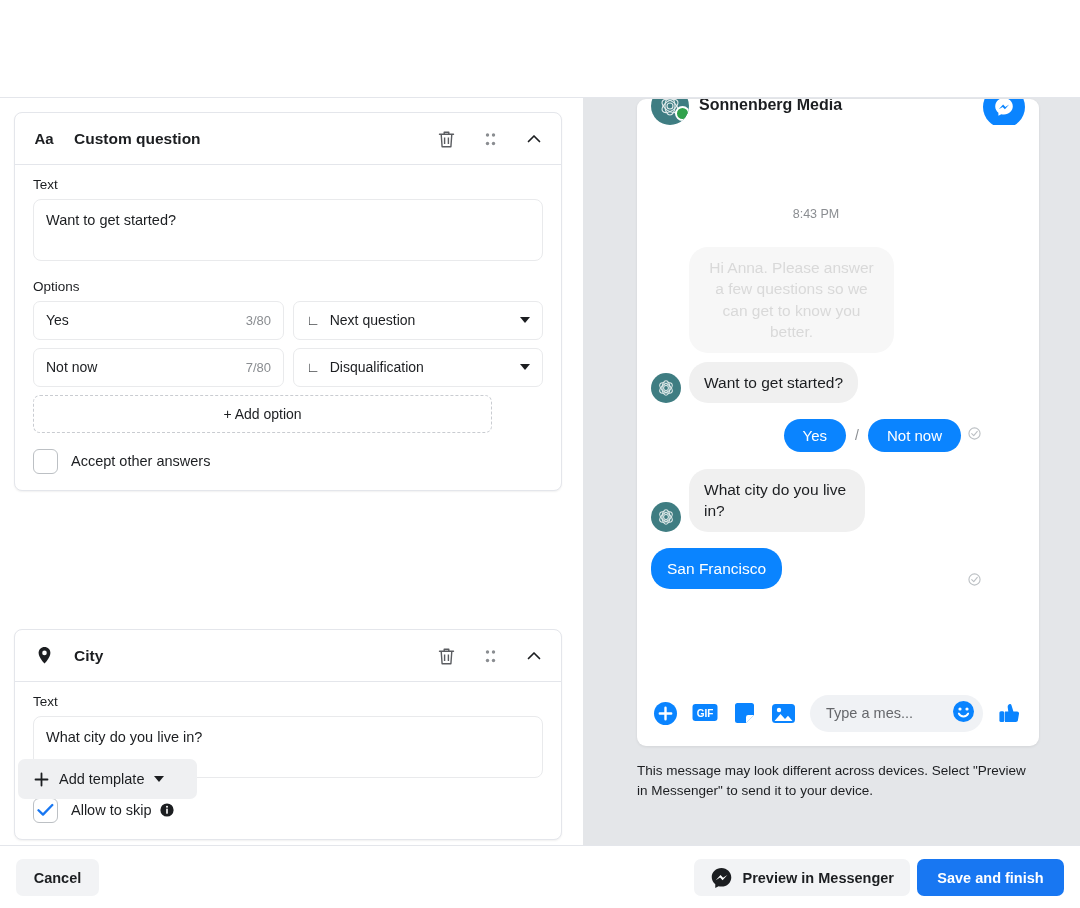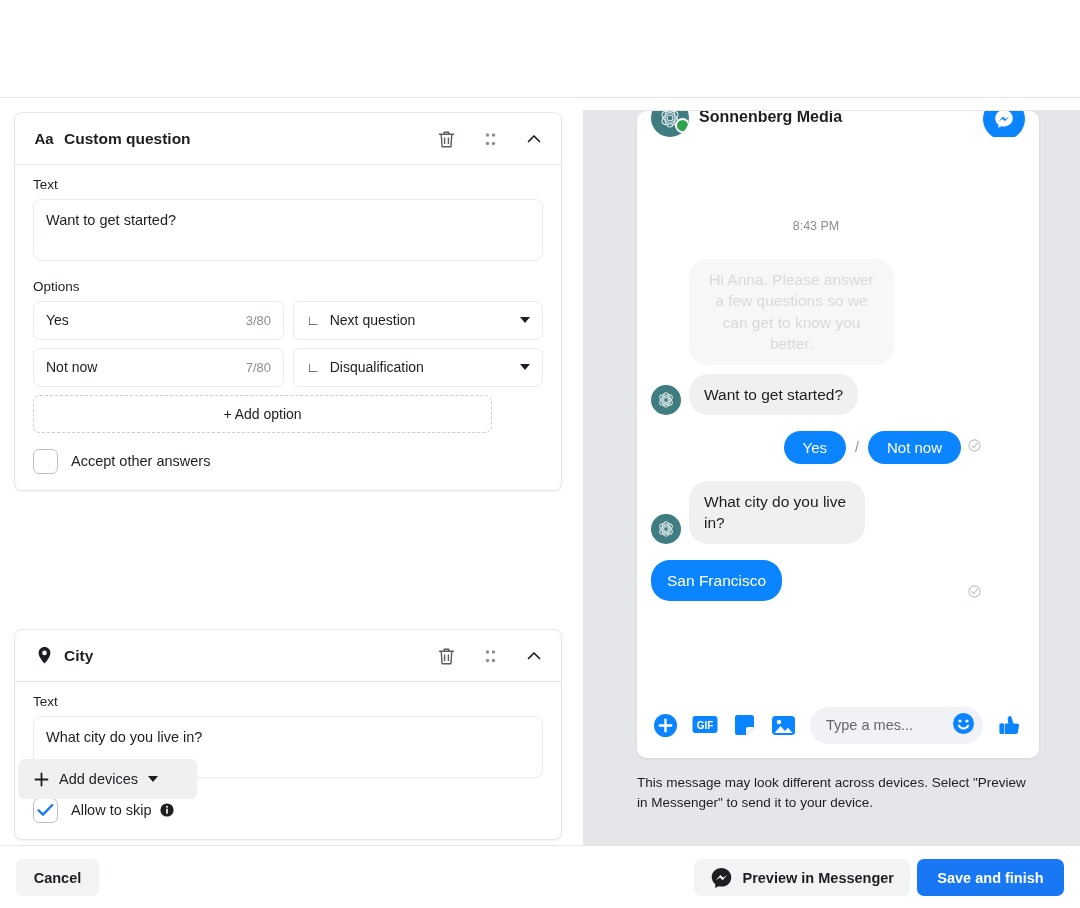--- a/index.html
+++ b/index.html
@@ -61,21 +61,21 @@
     position: absolute; left: 14px; width: 548px;
     background: #fff; border: 1px solid #e4e6eb; border-radius: 8px;
     box-shadow: 0 1px 2px rgba(0,0,0,0.06);
   }
   .qcard-head {
     position: relative; height: 52px; border-bottom: 1px solid #e4e6eb;
     display: flex; align-items: center; padding: 0 10px 0 18px;
   }
   .qcard-type-icon {
     display: flex; align-items: center; justify-content: center;
-    width: 22px; margin-right: 9px; color: #1c1e21;
+    width: 22px; margin-right: 19px; color: #1c1e21;
     font-size: 15px; font-weight: bold;
   }
   .qcard-title { font-size: 15.5px; font-weight: bold; color: #1c1e21; }
   .qcard-actions { position: absolute; right: 10px; top: 0; height: 52px; display: flex; align-items: center; gap: 10px; }
   .icon-btn {
     width: 34px; height: 34px; border-radius: 50%; border: none; background: transparent;
     display: flex; align-items: center; justify-content: center; cursor: pointer; color: #65676b;
   }
 
   .qcard-body { padding: 12px 18px 16px 18px; }
@@ -125,21 +125,21 @@
   .add-question {
     position: absolute; left: 18px; width: 179px; height: 40px;
     background: #eff0f2; border: none; border-radius: 7px;
     display: flex; align-items: center; gap: 10px; padding: 0 16px;
     font-size: 14.5px; color: #1c1e21; cursor: pointer;
     font-family: "Liberation Sans", sans-serif;
   }
 
   
   .right-pane {
-    position: absolute; left: 583px; top: 12px; width: 497px; height: 748px;
+    position: absolute; left: 583px; top: 0; width: 497px; height: 748px;
     background: #e4e6e9; overflow: hidden;
   }
   .phone-card {
     position: absolute; left: 54px; top: 1px; width: 402px; height: 647px;
     background: #fff; border-radius: 9px; overflow: hidden;
     box-shadow: 0 1px 3px rgba(0,0,0,0.08);
   }
   .thread-head {
     position: relative; height: 26px; display: flex; align-items: center;
     padding: 0 14px; overflow: hidden;
@@ -354,21 +354,21 @@
                 </span>
               </span>
             </div>
           </div>
         </div>
 
         <button class="add-question" style="top:661px;">
           <svg width="15" height="15" viewBox="0 0 15 15" fill="none" stroke="#1c1e21" stroke-width="1.8">
             <path d="M7.5 1.5v12M1.5 7.5h12" stroke-linecap="round"></path>
           </svg>
-          <span>Add devices</span>
+          <span>Add template</span>
           <span class="caret"></span>
         </button>
 
       </div>
 
       <div class="scrollbar-track">
         
       </div>
     </div>
 

